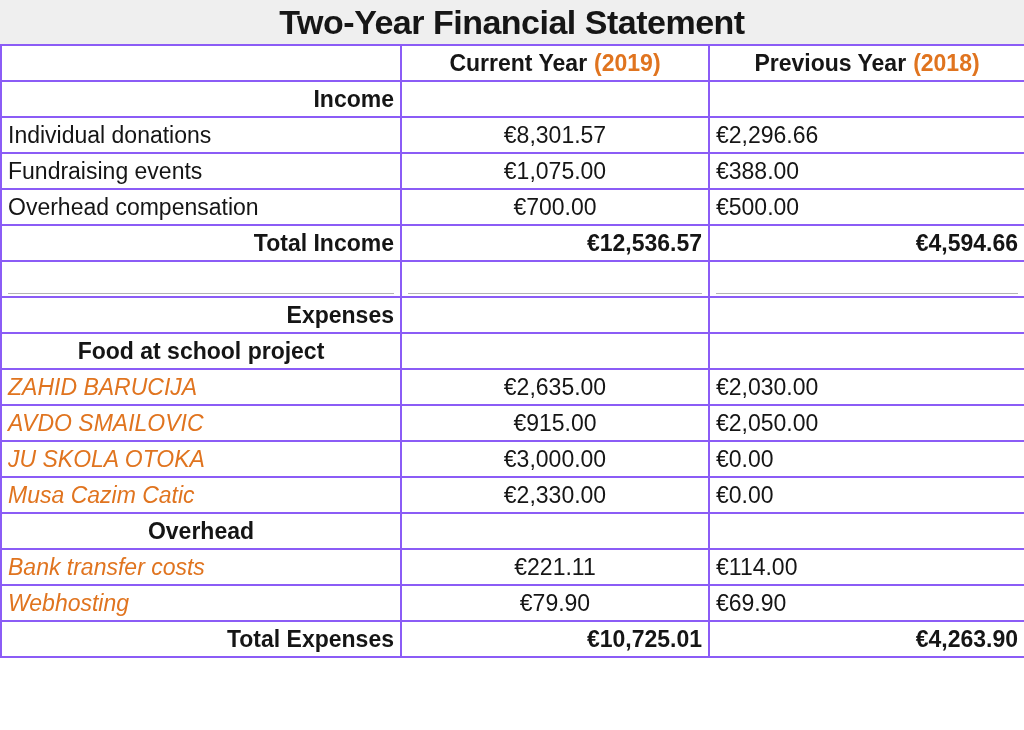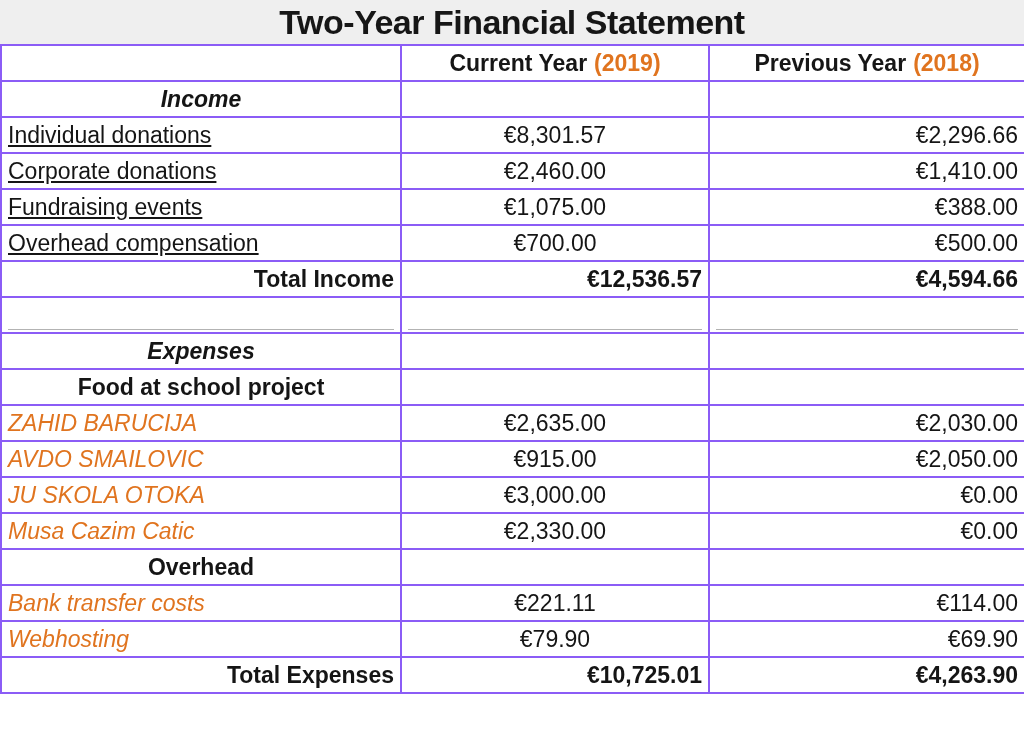--- a/index.html
+++ b/index.html
@@ -45,31 +45,30 @@
     text-align: center;
     font-weight: bold;
     font-size: 24px;
     color: #161616;
   }
   .yr { color: #e0741f; margin-left: 7px; }
 
   
   td.sec {
     background: #b9b9b9;
-    text-align: center;
+    text-align: right;
     font-weight: bold;
     font-size: 27px;
-    font-style: italic;
   }
   td.secv { background: #f1f1f1; }
 
   
-  td.lbl { text-align: left; font-size: 25px; padding-left: 8px; text-decoration: underline; }
+  td.lbl { text-align: left; font-size: 25px; padding-left: 8px; }
   td.val { text-align: center; padding-right: 8px; }
-  td.val-prev { text-align: right; padding-right: 5px; }
+  td.val-prev { padding-right: 5px; }
 
   
   td.lbl-total { text-align: right; font-weight: bold; font-size: 25px; padding-right: 10px; }
   td.val-total { text-align: right; font-weight: bold; padding-right: 8px; }
   td.val-total-prev { text-align: right; font-weight: bold; padding-right: 5px; border-radius: 18px; }
 
   
   td.sub { text-align: center; font-weight: bold; font-size: 22px; padding-left: 8px; }
 
   
@@ -117,25 +116,20 @@
         <td class="secv"></td>
         <td class="secv"></td>
       </tr>
 
       <tr>
         <td class="lbl">Individual donations</td>
         <td class="val">€8,301.57</td>
         <td class="val-prev">€2,296.66</td>
       </tr>
 
-      <tr>
-        <td class="lbl">Corporate donations</td>
-        <td class="val">€2,460.00</td>
-        <td class="val-prev">€1,410.00</td>
-      </tr>
 
       <tr>
         <td class="lbl">Fundraising events</td>
         <td class="val">€1,075.00</td>
         <td class="val-prev">€388.00</td>
       </tr>
 
       <tr>
         <td class="lbl">Overhead compensation</td>
         <td class="val">€700.00</td>

